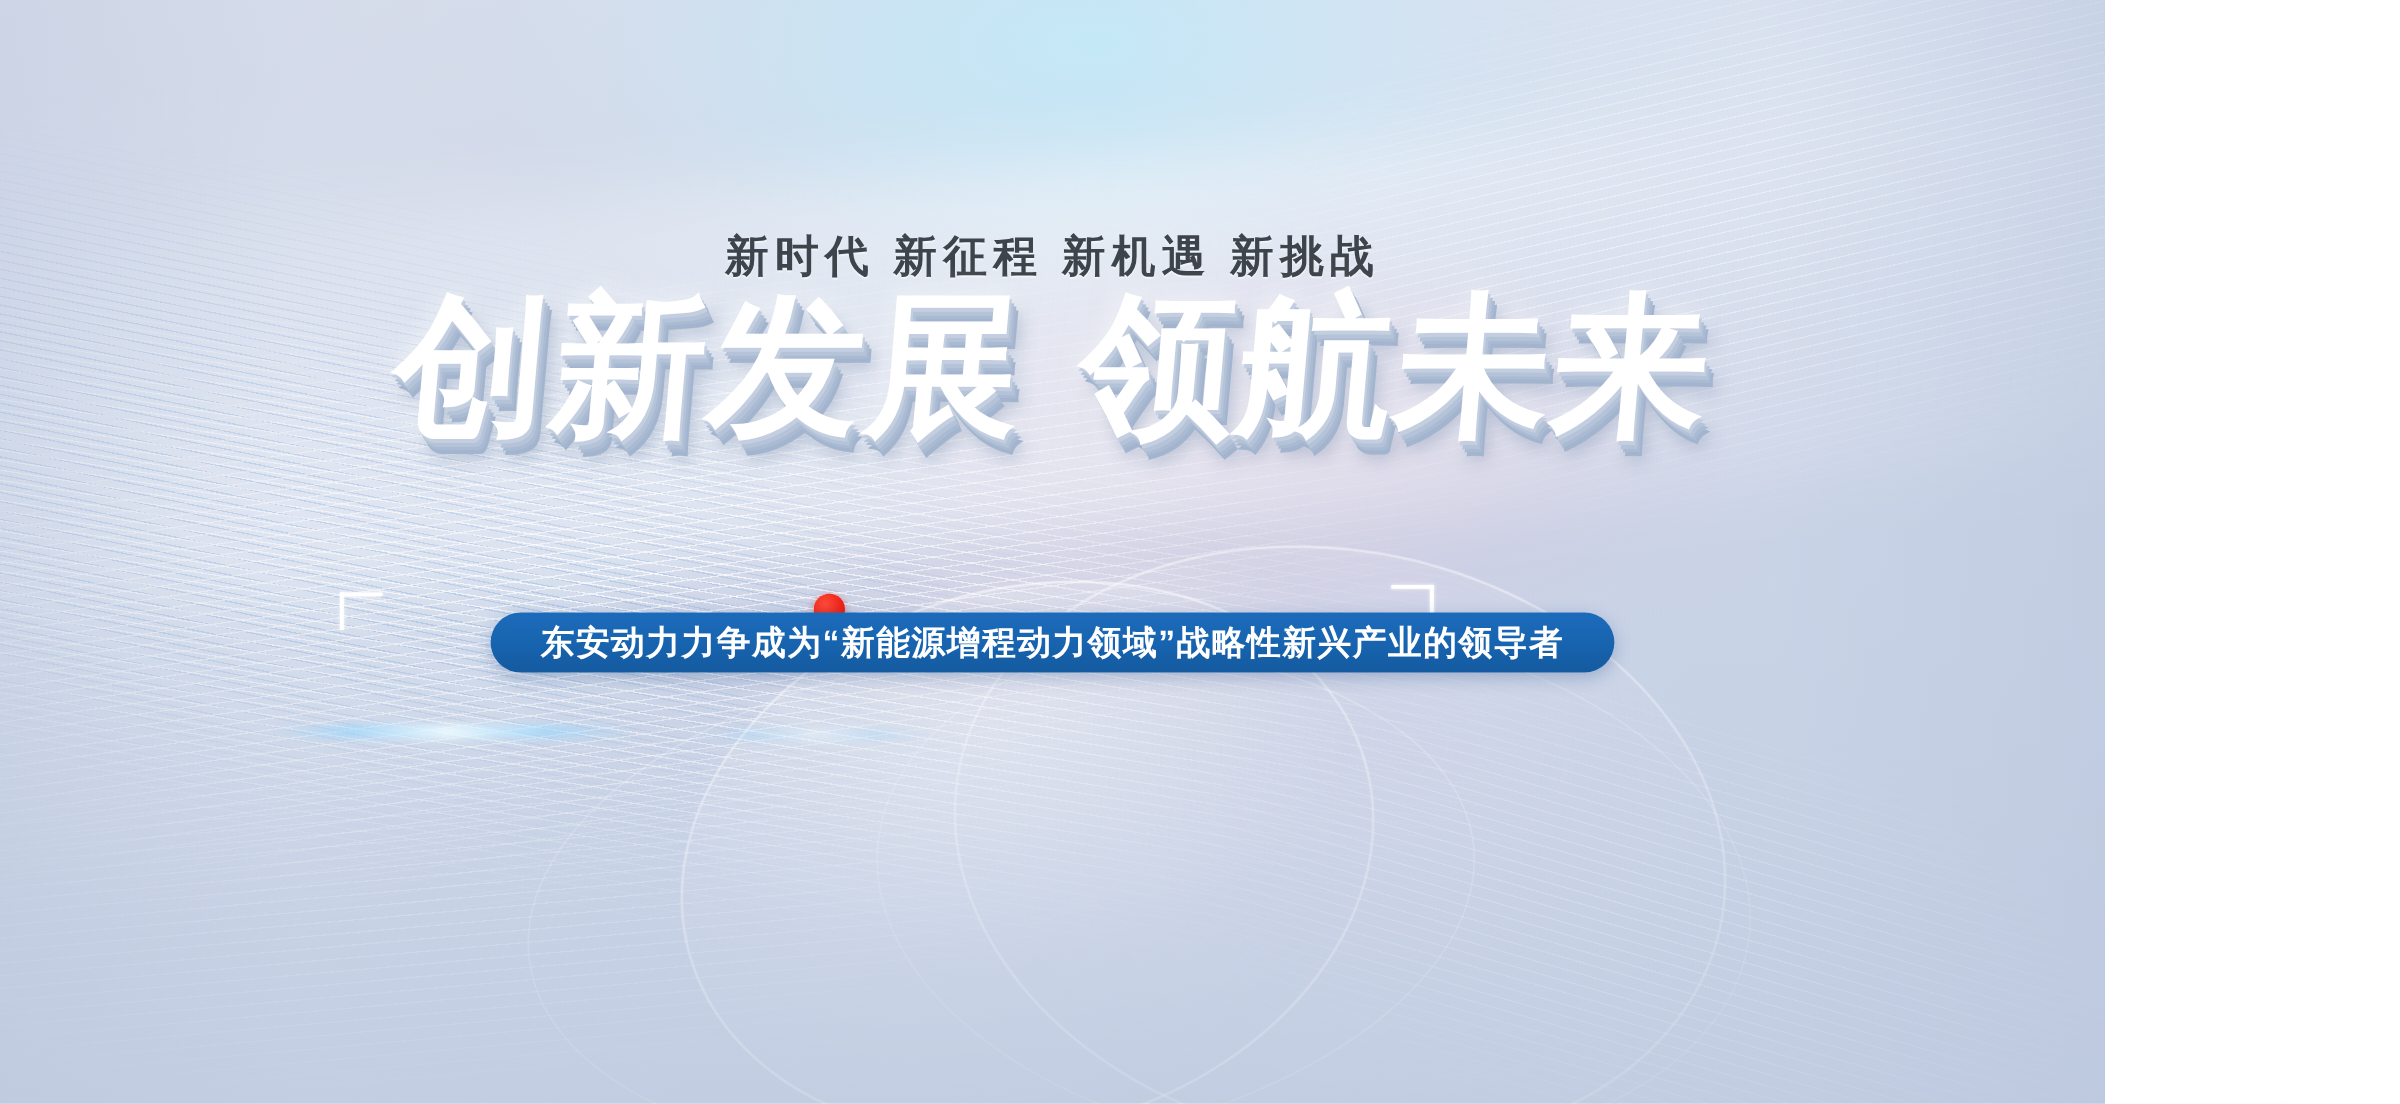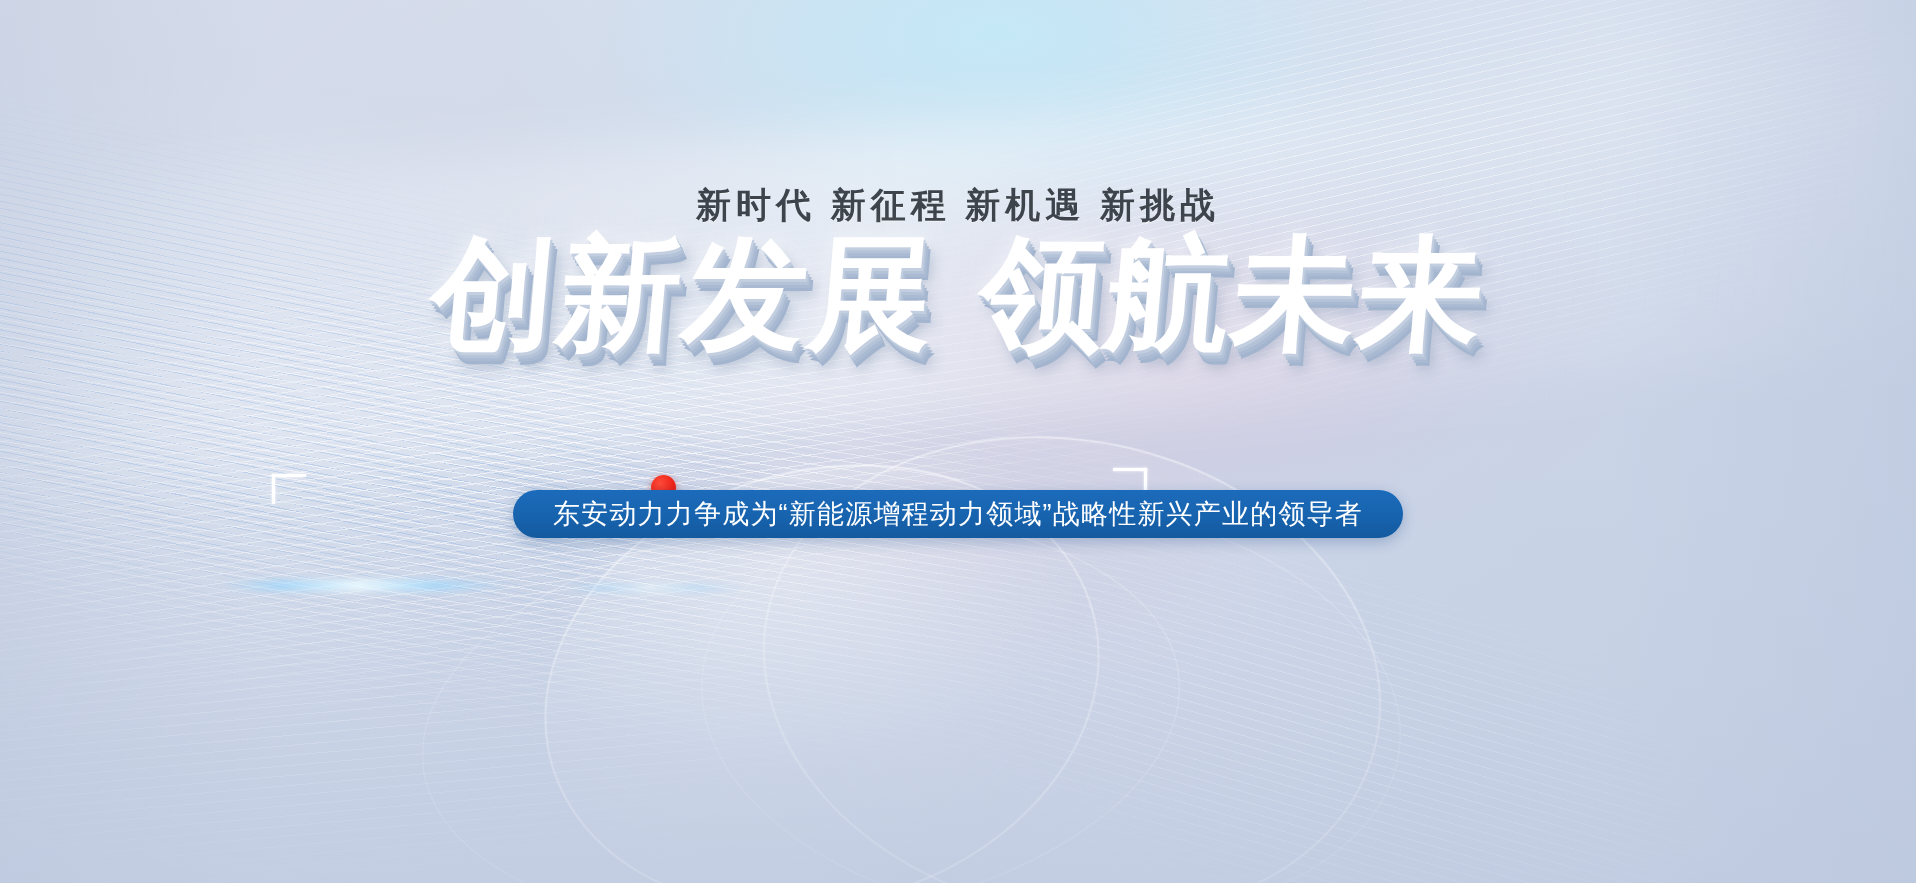--- a/index.html
+++ b/index.html
@@ -4,21 +4,21 @@
 <style>
   html,body{margin:0;padding:0;background:#fff;}
   body{
     font-family:"Liberation Sans","DejaVu Sans",sans-serif;
     -webkit-font-smoothing:antialiased;
   }
 
   
   #banner{
     position:relative;
-    width:1916px;
+    width:1684px;
     height:883px;
     overflow:hidden;
     background:#d6dce9;
     isolation:isolate;
   }
 
   
   .bg-layer{position:absolute;inset:0;pointer-events:none;}
 
   .bg-base{
@@ -359,21 +359,21 @@
     padding:0 40px;
     display:flex;
     align-items:center;
     justify-content:center;
     border-radius:26px;
     background:linear-gradient(to bottom,#1c6bbb 0%,#1763ae 55%,#145a9f 100%);
     box-shadow:0 4px 14px rgba(20,70,130,.28);
   }
   .pill-text{
     font-size:27px;
-    font-weight:400;
+    font-weight:700;
     letter-spacing:1.2px;
     color:#ffffff;
     white-space:nowrap;
     line-height:1;
   }
 </style>
 </head>
 <body>
 
 <div id="banner">

